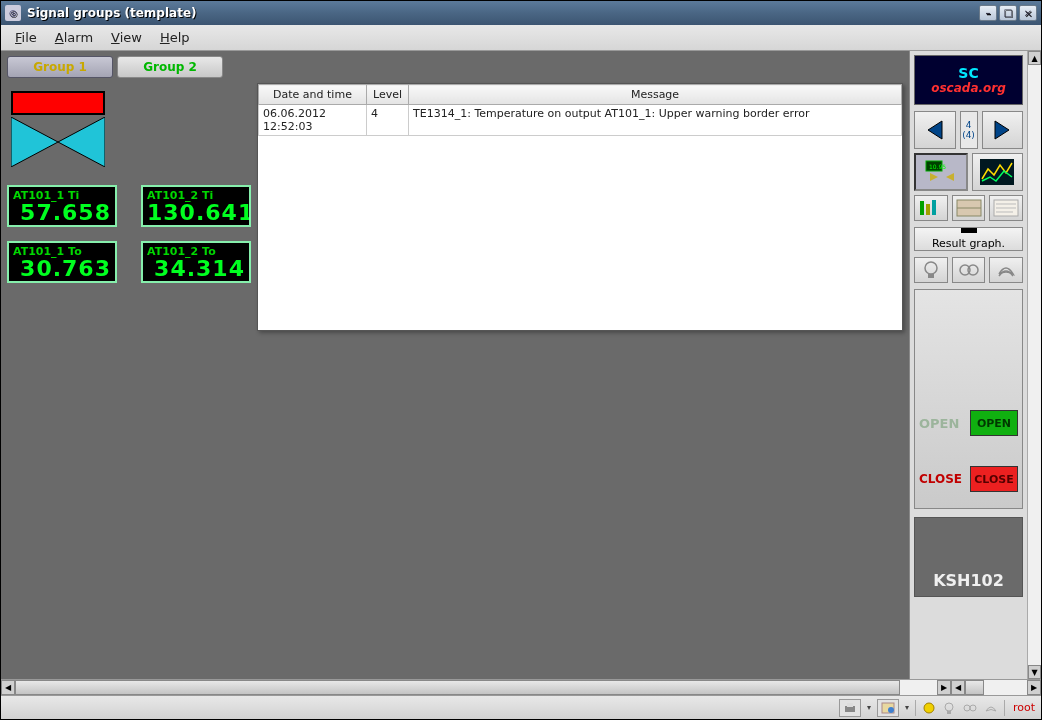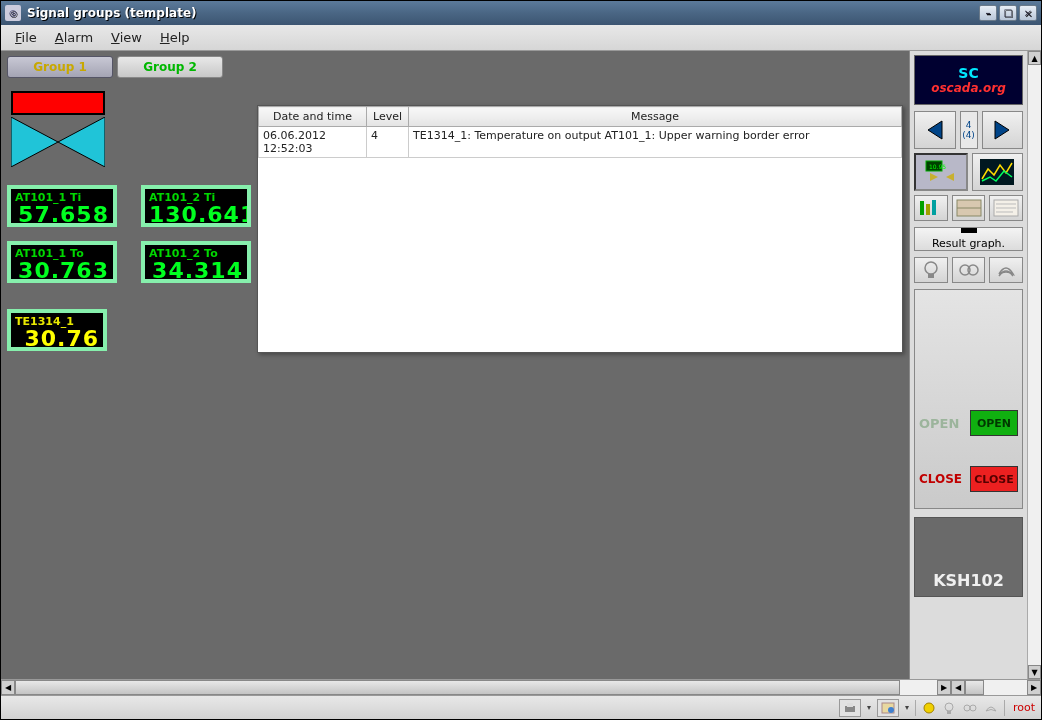--- a/index.html
+++ b/index.html
@@ -38,29 +38,29 @@
   .signals-col { width: 244px; display:flex; flex-direction:column; gap:8px; }
   .msg-col { flex:1; display:flex; flex-direction:column; min-width:0; }
 
   
   .shape-block { padding-top:8px; padding-left:4px; }
   .redrect { width:94px; height:24px; background:#ff0000; border:2px solid #000; margin-bottom:2px; }
   .valve { width:94px; height:50px; position:relative; }
 
   
   .sig-grid { display:grid; grid-template-columns:1fr 1fr; gap:14px 24px; margin-top:10px; }
-  .sig-box { background:#000; border:4px solid #86efac; height:42px; display:flex; flex-direction:column; padding:2px 4px 0 4px; overflow:hidden; }
+  .sig-box { background:#000; border:2px solid #86efac; height:42px; display:flex; flex-direction:column; padding:2px 4px 0 4px; overflow:hidden; }
   .sig-label { color:#00d800; font-size:11px; font-weight:bold; }
   .sig-val { color:#00ff20; font-size:22px; font-weight:bold; text-align:right; line-height:22px; letter-spacing:1px; }
   .te-box { width:100px; margin-top:18px; }
   .te-box .sig-label { color:#e8e800; }
   .te-box .sig-val { color:#ffff00; }
 
   
-  .msg-table-wrap { border:1px solid #555; background:#fff; height:248px; overflow:auto; box-shadow: 2px 2px 4px rgba(0,0,0,.3); margin-top: 22px; }
+  .msg-table-wrap { border:1px solid #555; background:#fff; height:248px; overflow:auto; box-shadow: 2px 2px 4px rgba(0,0,0,.3); }
   table.msg { width:100%; border-collapse:collapse; font-size:11px; color:#222; }
   table.msg th { background:linear-gradient(to bottom,#f8f8f8,#e4e4e4); border:1px solid #aaa; padding:3px 6px; font-weight:normal; }
   table.msg td { border:1px solid #ccc; padding:2px 4px; vertical-align:top; }
 
   
   .rs-logo { height:50px; background:#000030; display:flex; flex-direction:column; align-items:center; justify-content:center; margin:4px; border:1px solid #666;text-align:right; }
   .rs-logo .sc { font-size:14px; font-weight:bold; color:#00e8ff; }
   .rs-logo .url { font-size:12px; color:#ff3030; font-style:italic; font-weight:bold; letter-spacing:0; }
 
   .rs-row { display:flex; gap:4px; justify-content:center; margin:2px 4px; }
@@ -154,24 +154,20 @@
             <div class="sig-box">
               <span class="sig-label">AT101_1 To</span>
               <span class="sig-val">30.763</span>
             </div>
             <div class="sig-box">
               <span class="sig-label">AT101_2 To</span>
               <span class="sig-val">34.314</span>
             </div>
           </div>
 
-          <div class="sig-box te-box">
-            <span class="sig-label">TE1314_1</span>
-            <span class="sig-val">30.76</span>
-          </div>
         </div>
 
         <div class="msg-col">
           <div class="msg-table-wrap">
             <table class="msg">
               <thead>
                 <tr>
                   <th style="width:108px">Date and time</th>
                   <th style="width:34px">Level</th>
                   <th>Message</th>

